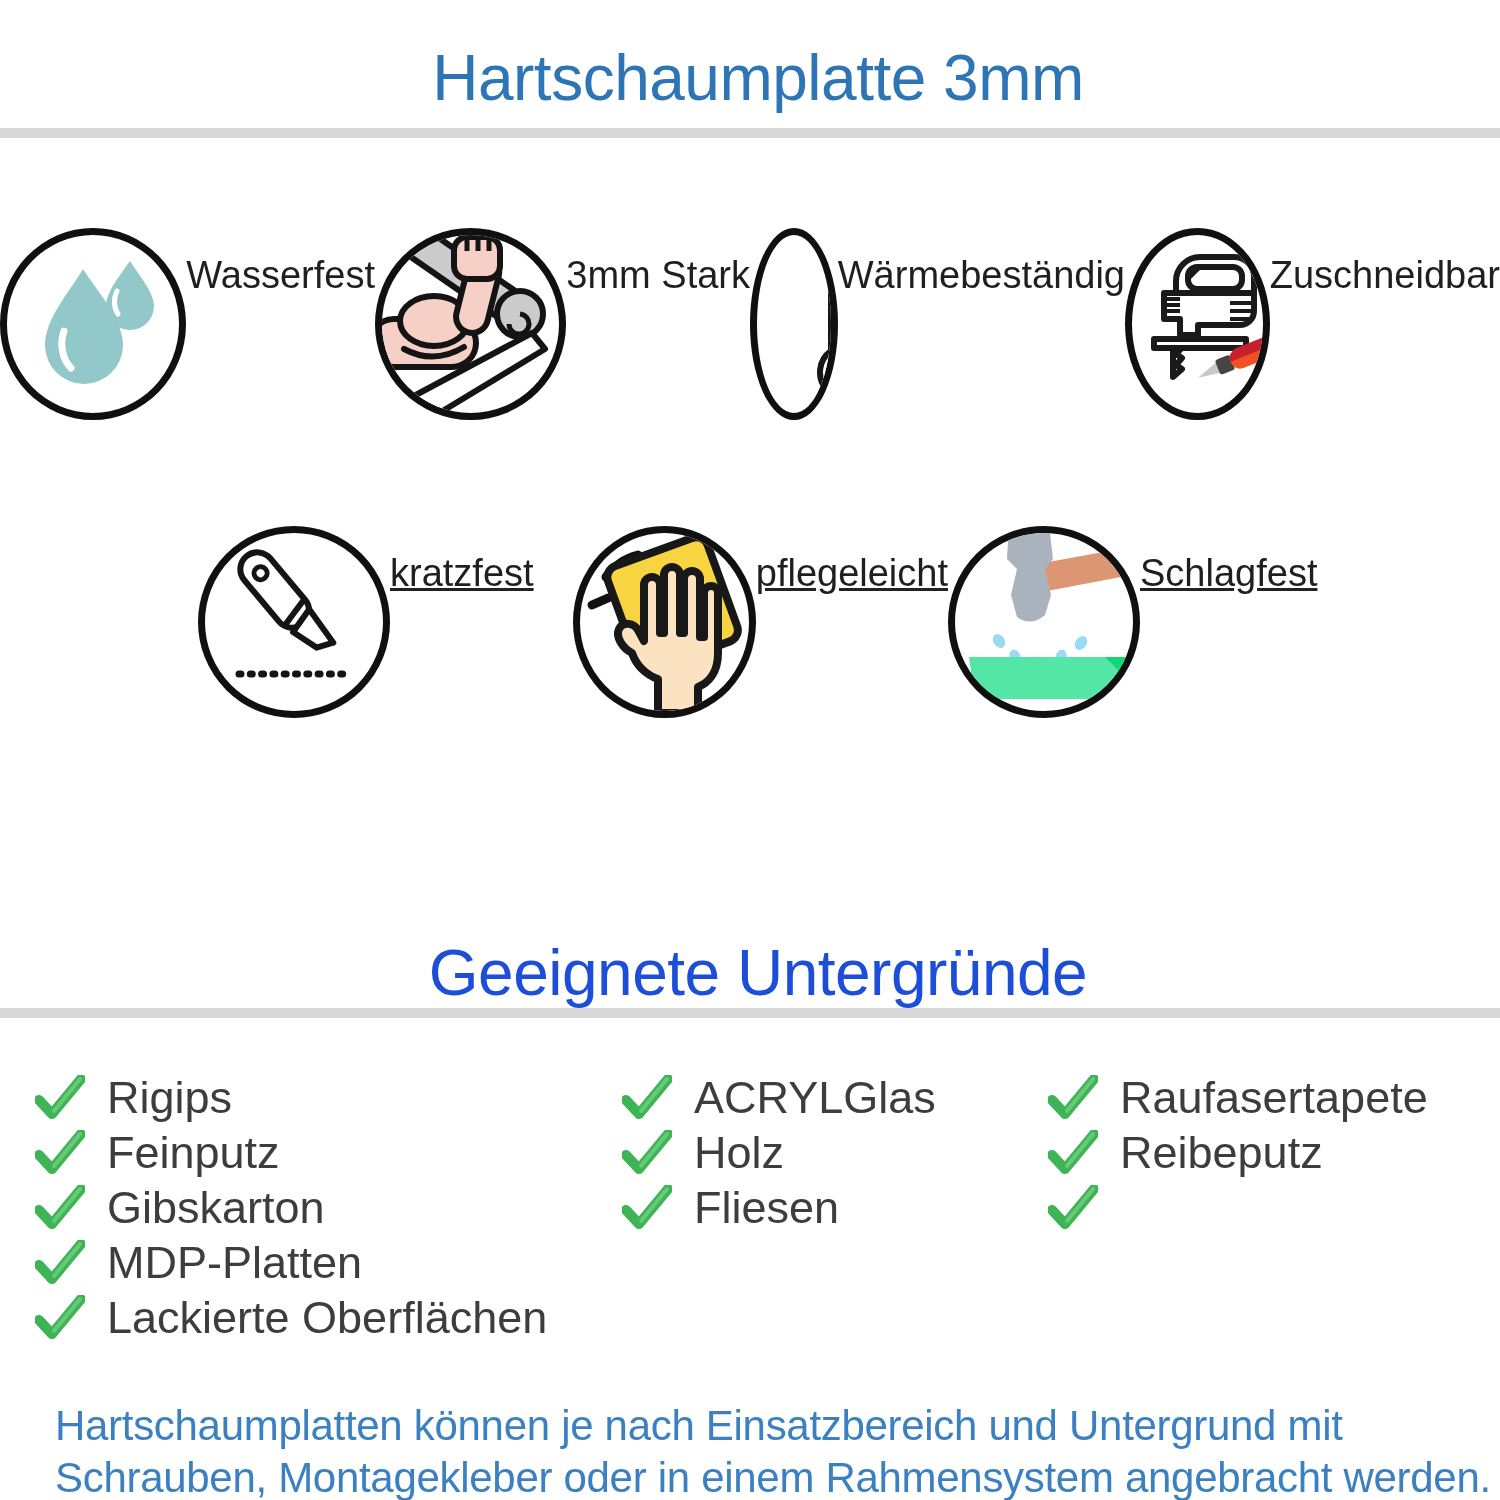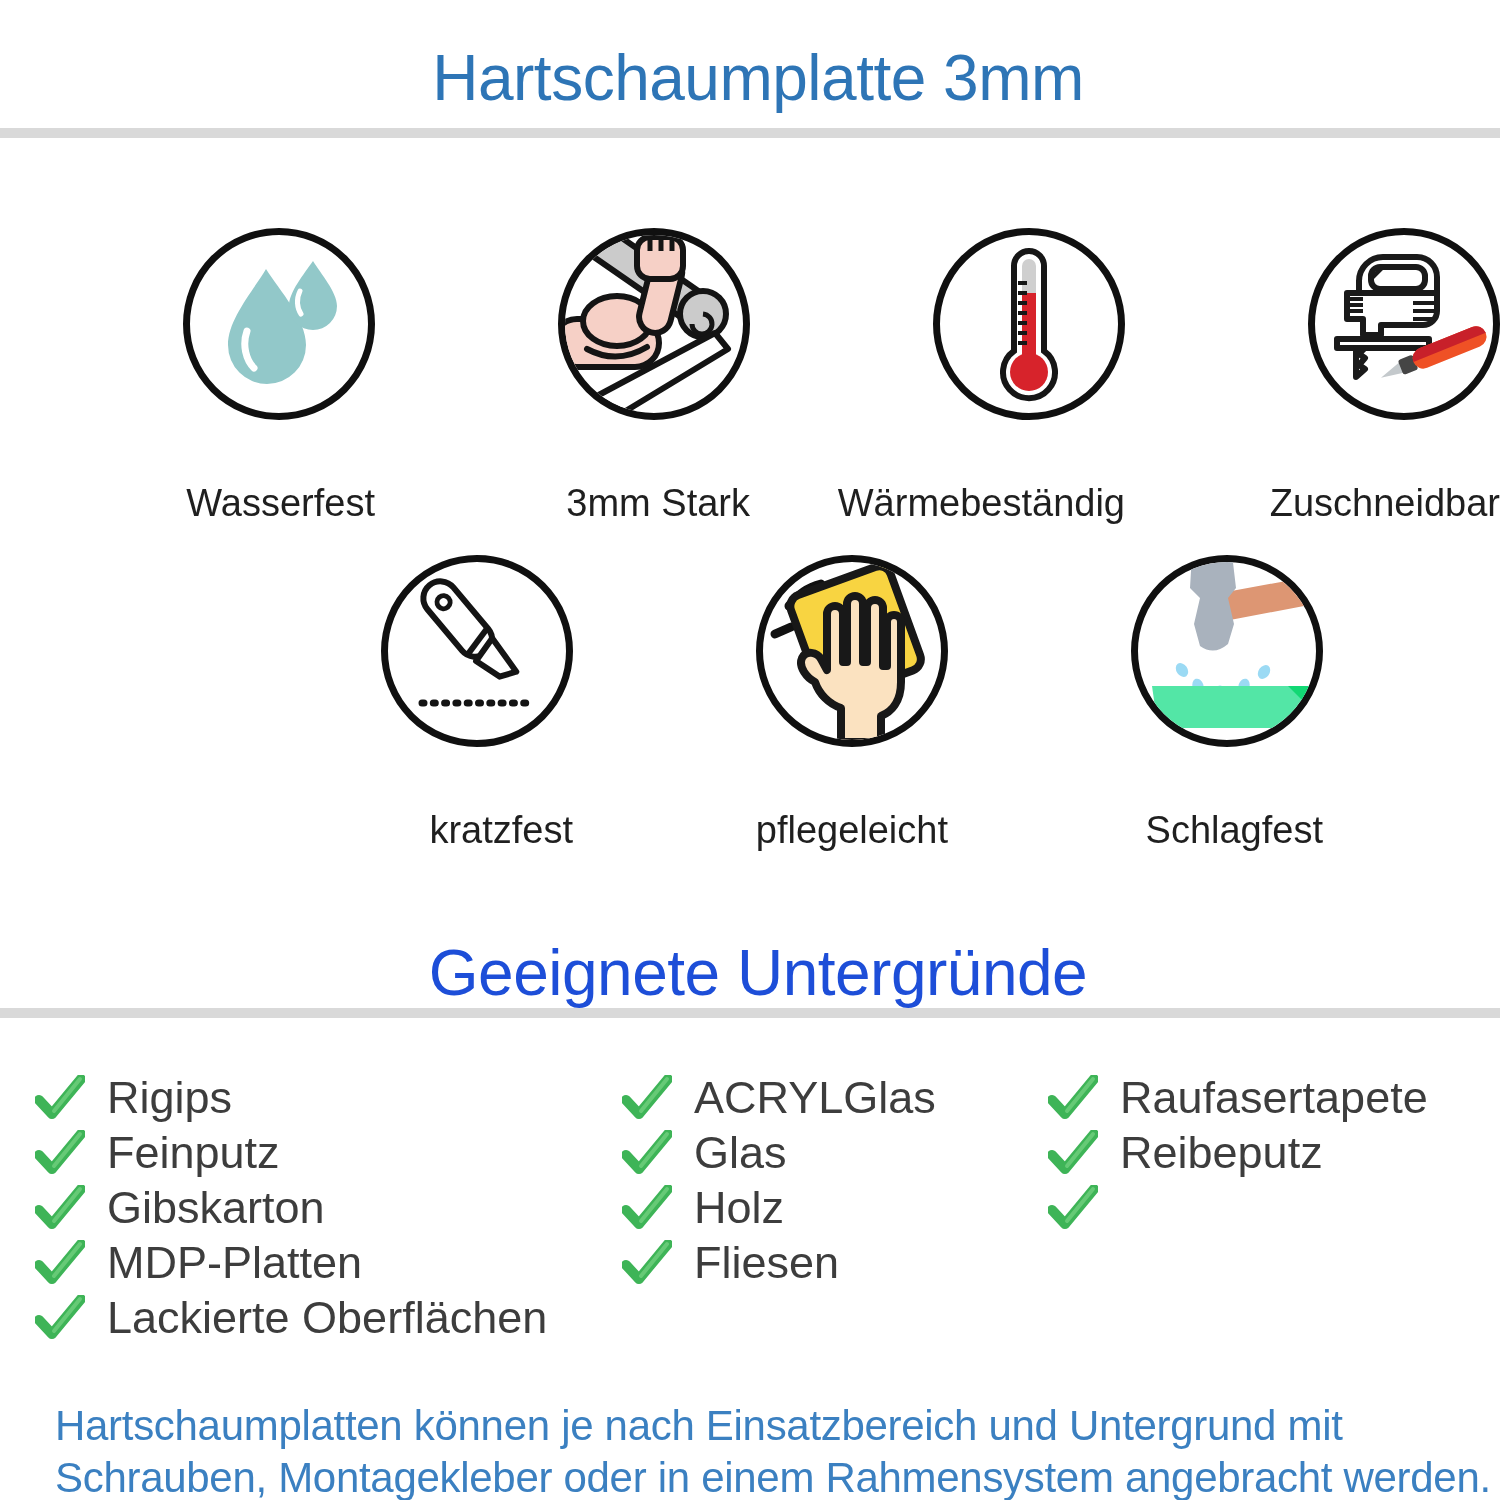--- a/index.html
+++ b/index.html
@@ -14,22 +14,22 @@
     font-size:64px; font-weight:400; letter-spacing:-0.5px; margin:8px;
   }
   #main-title    { top:33px;  color:#2e75b6; }
   #section-title { top:928px; color:#1d4ed8; }
   .divider { position:absolute; left:0; width:1500px; height:10px; background:#d9d9d9; }
   #divider-top    { top:128px; }
   #divider-middle { top:1008px; }
 
   .feature-row { position:absolute; display:flex; }
   #feature-row-1 { top:228px; left:0;    width:1500px; }
-  #feature-row-2 { top:555px; left:198px; width:1125px; }
-  .feature { width:375px; display:flex; flex-direction:column; align-items:flex-end;gap:36px; }
+  #feature-row-2 { top:526px; left:198px; width:1125px;text-decoration:underline; }
+  .feature { width:375px; display:flex; align-items:flex-start; }
   .icon-circle {
     width:192px; height:192px; box-sizing:border-box;
     border:7px solid #101010; border-radius:50%;
     background:#fff; overflow:hidden; position:relative;
   }
   .icon-circle svg { width:178px; height:178px; display:block; }
   .feature-label { margin-top:26px; font-size:38px; color:#1f1f1f; white-space:nowrap; }
 
   .substrate-list { position:absolute; top:1070px; margin:0; padding:0; list-style:none; }
   #substrate-col-1 { left:35px; }
@@ -228,27 +228,20 @@
         <path d="M4 25 L17 39 L46 4" fill="none" stroke="#3eb457" stroke-width="10" stroke-linecap="round" stroke-linejoin="round"></path>
         <path d="M19 36 L45 4" fill="none" stroke="#66ca76" stroke-width="4" stroke-linecap="round"></path>
       </svg>
       <span>ACRYLGlas</span>
     </li>
   <li>
       <svg class="check-icon" viewBox="0 0 50 46">
         <path d="M4 25 L17 39 L46 4" fill="none" stroke="#3eb457" stroke-width="10" stroke-linecap="round" stroke-linejoin="round"></path>
         <path d="M19 36 L45 4" fill="none" stroke="#66ca76" stroke-width="4" stroke-linecap="round"></path>
       </svg>
-      <span>Glas</span>
-    </li>
-  <li>
-      <svg class="check-icon" viewBox="0 0 50 46">
-        <path d="M4 25 L17 39 L46 4" fill="none" stroke="#3eb457" stroke-width="10" stroke-linecap="round" stroke-linejoin="round"></path>
-        <path d="M19 36 L45 4" fill="none" stroke="#66ca76" stroke-width="4" stroke-linecap="round"></path>
-      </svg>
       <span>Holz</span>
     </li>
   <li>
       <svg class="check-icon" viewBox="0 0 50 46">
         <path d="M4 25 L17 39 L46 4" fill="none" stroke="#3eb457" stroke-width="10" stroke-linecap="round" stroke-linejoin="round"></path>
         <path d="M19 36 L45 4" fill="none" stroke="#66ca76" stroke-width="4" stroke-linecap="round"></path>
       </svg>
       <span>Fliesen</span>
     </li>
 </ul>

